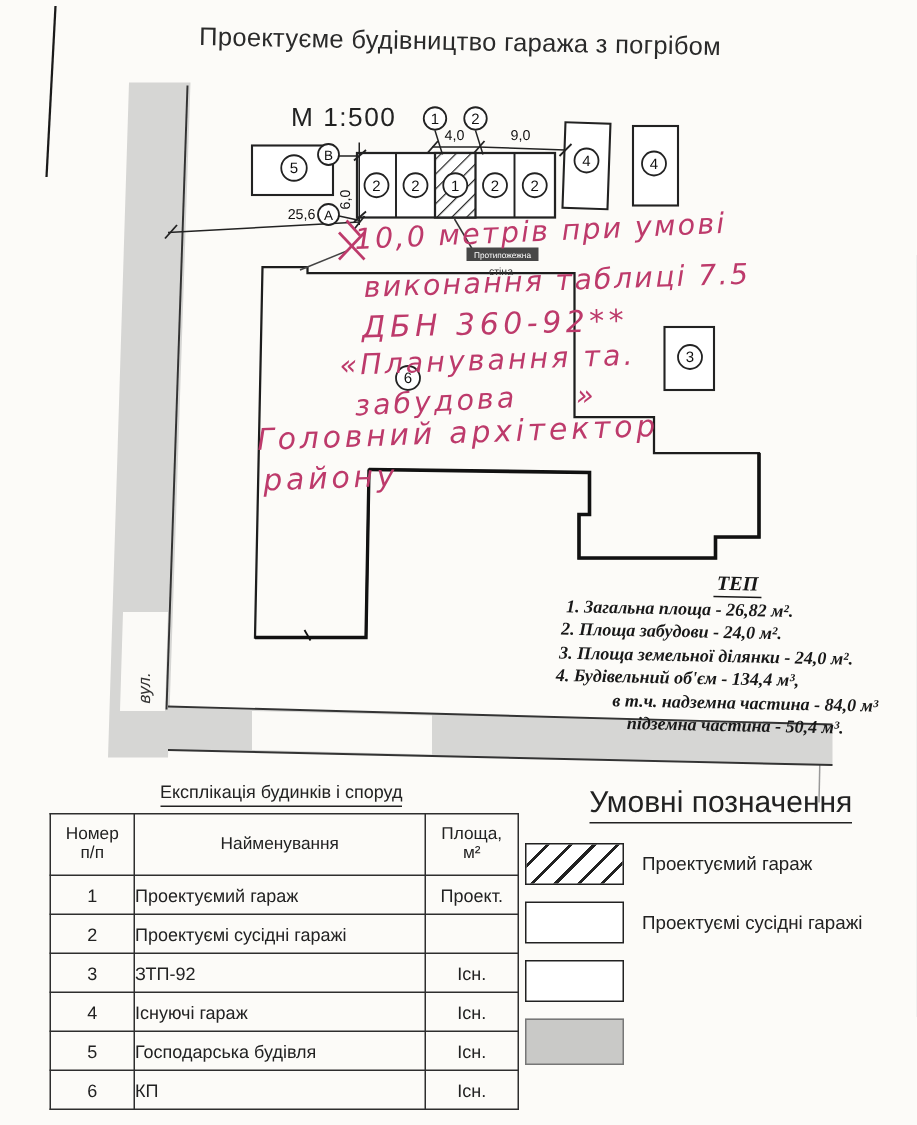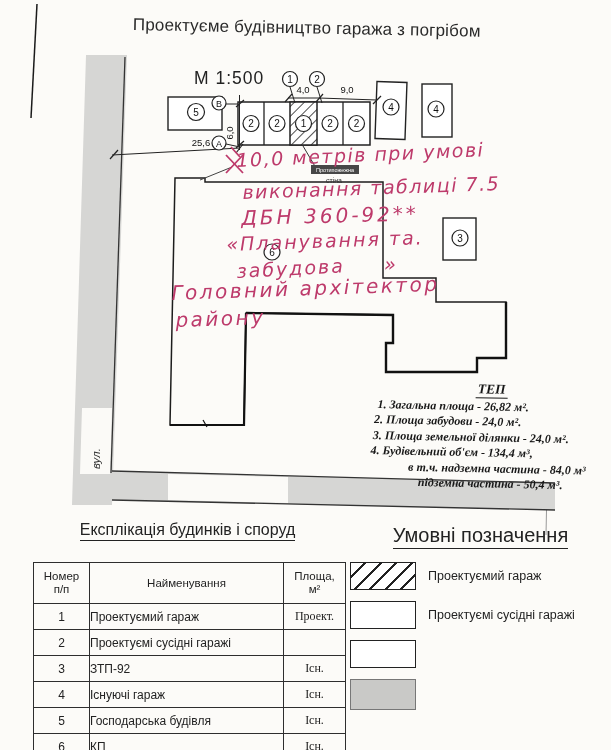--- a/index.html
+++ b/index.html
@@ -17,31 +17,31 @@
   
   .tep{position:absolute;left:372px;top:379px;width:240px;transform:rotate(1.2deg);transform-origin:left top;
        font-family:"Liberation Serif",serif;font-style:italic;font-weight:bold;font-size:12px;
        line-height:15.5px;color:#181818;}
   .tep .t{text-align:center;font-size:13.5px;margin-bottom:2px;}
   .tep .t span{border-bottom:1.6px solid #181818;padding:0 2px 1px 2px;}
   .tep .i0{margin-left:6px}.tep .i1{margin-left:3px}.tep .i2{margin-left:2px}
   .tep .i3{margin-left:0px}.tep .i4{margin-left:38px}.tep .i5{margin-left:48px}
   
   .expl{position:absolute;left:30px;top:521px;width:315px;}
-  .expl .t{font-size:16px;text-align:center;margin-bottom:23px;color:#222;}
+  .expl .t{font-size:12px;text-align:center;margin-bottom:7px;color:#222;}
   .expl .t span{border-bottom:1.6px solid #222;padding-bottom:2px;}
   table.ex{border-collapse:collapse;width:312px;margin-left:3px;table-layout:fixed;}
   table.ex th,table.ex td{border:1.3px solid #2e2e2e;font-weight:normal;font-size:12px;color:#222;
        padding:0;vertical-align:middle;}
   table.ex th{font-size:11.5px;line-height:13px;height:40px;text-align:center;}
   table.ex td{height:25px;}
   td.c{text-align:center;}
   td.nm{padding-left:9px;}
   td.serif{font-family:Liberation Sans, sans-serif;font-size:12.5px;}
-  td.area{text-align:center;font-size:11.5px;color:#333;font-family:Liberation Serif, serif;}
+  td.area{text-align:center;font-size:11.5px;color:#333;}
   
   .legend{position:absolute;left:350px;top:524px;width:261px;}
   .legend .t{font-size:20px;text-align:center;margin-bottom:15px;color:#222;}
   .legend .t span{border-bottom:1.5px solid #222;padding-bottom:2px;}
   .litem{display:flex;align-items:center;margin-bottom:11px;}
   .sw{width:64px;height:26px;border:1.5px solid #222;background:#fff;flex:none;margin-right:12px;}
   .sw.hatch{background:repeating-linear-gradient(135deg,#fff 0 9px,#222 9px 11px);}
   .sw.gray{background:#c9c9c7;border-color:#777;height:29px;}
   .litem .lb{font-size:12.5px;color:#222;}
 </style>

